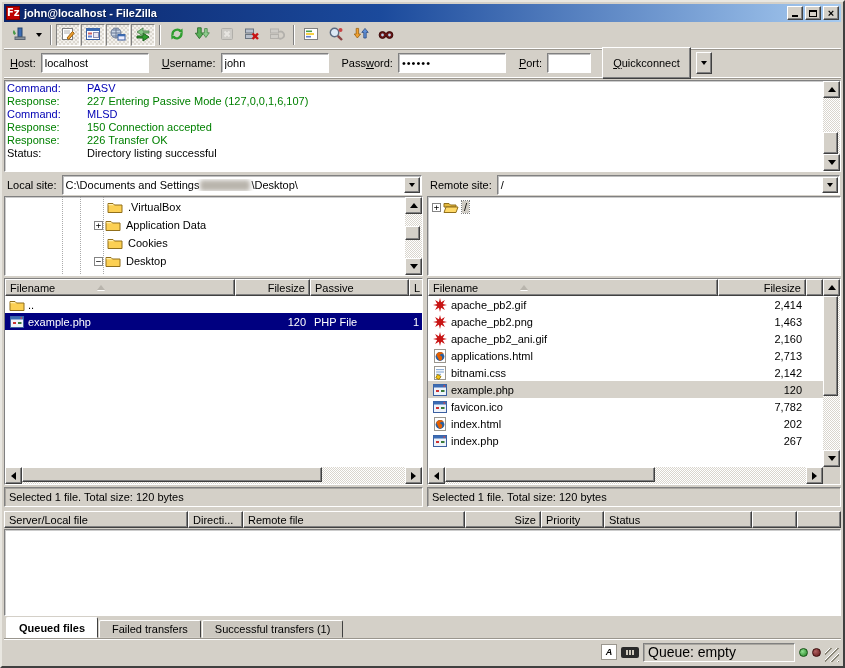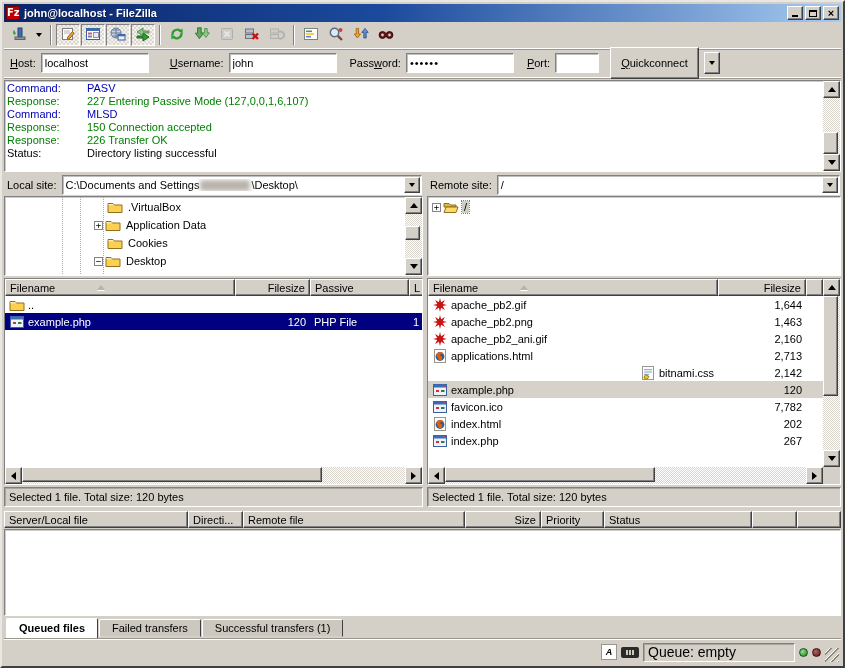--- a/index.html
+++ b/index.html
@@ -96,21 +96,21 @@
   .statusrow { height:20px; margin-top:2px; display:flex; align-items:center; padding:0 4px; font-size:11px; flex:none; background:#d4d0c8; }
   .listgrid { display:flex; flex:1; min-height:0; }
   .listmain { flex:1; display:flex; flex-direction:column; min-width:0; }
 
   
   .queuepanel { margin-top:4px; flex:1; display:flex; flex-direction:column; min-height:0; }
   .queueheader { height:18px; display:flex; flex:none; }
   .queuebody { flex:1; background:#fff; }
 
   
-  .tabsrow { height:23px; flex:none; display:flex; align-items:center; padding:2px 2px 0 2px; gap:1px; border-bottom:1px solid #9a968e; }
+  .tabsrow { height:23px; flex:none; display:flex; align-items:flex-end; padding:2px 2px 0 2px; gap:1px; border-bottom:1px solid #9a968e; }
   .tab { height:18px; padding:2px 12px; font-size:11px; border:1px solid; border-color:#fff #404040 #d4d0c8 #fff; border-radius:2px 2px 0 0; background:#ccc8c0; display:flex; align-items:center; }
   .tab.active { background:#fff; font-weight:bold; height:21px; border-bottom-color:#fff; }
 
   
   .statusbar { height:25px; flex:none; display:flex; align-items:center; justify-content:flex-end; gap:4px; padding:2px 2px 2px 6px; border-top:1px solid #fff; box-shadow:0 -1px 0 #9a968e; }
   .ascii-ind { width:16px; height:16px; background:#fff; border:1px solid #9a968e; font-size:9px; display:flex; align-items:center; justify-content:center; font-style:italic; font-weight:bold; }
   .speed-ind { width:18px; height:11px; background:#2a2a2a; border-radius:2px; display:flex; align-items:center; justify-content:center; gap:1px; }
   .speed-ind i { display:block; width:2px; height:5px; background:#cfc9bd; }
   .queue-field { width:152px; height:19px; display:flex; align-items:center; padding:0 4px; font-size:14px; background:#d4d0c8; }
   .led { width:9px; height:9px; border-radius:50%; }
@@ -245,21 +245,21 @@
             <rect x="6.5" y="7.5" width="3" height="2" fill="#6a1414"></rect>
             <circle cx="4.5" cy="9" r="1.4" fill="#b8d0e8"></circle>
             <circle cx="11.5" cy="9" r="1.4" fill="#b8d0e8"></circle>
           </svg></span>
       </button>
     </div>
 
   <div class="quickbar">
     <span class="qlabel"><span></span><u>H</u><span>ost:</span></span>
     <input class="qinput field" style="width: 108px;" value="localhost">
-    <span class="qlabel" style="margin-left:16px"><span></span><u>U</u><span>sername:</span></span>
+    <span class="qlabel" style="margin-left:8px"><span></span><u>U</u><span>sername:</span></span>
     <input class="qinput field" style="width: 108px;" value="john">
     <span class="qlabel" style="margin-left:8px"><span>Pass</span><u>w</u><span>ord:</span></span>
     <input class="qinput field" style="width: 108px; letter-spacing: 1px;" value="••••••">
     <span class="qlabel" style="margin-left:8px"><span></span><u>P</u><span>ort:</span></span>
     <input class="qinput field" style="width: 44px;" value="">
     <button class="qc-btn raised" style="margin-left:6px"><u>Q</u><span>uickconnect</span></button>
     <span class="qc-dd raised">
         <span class="dd-arrow"></span>
       </span>
   </div>
@@ -463,21 +463,21 @@
               </div>
             <div class="rows" id="remoterows">
                 <div class="lrow">
                   <span class="cell" style="width: 290px;">
                     <span class="ficon"><svg width="16" height="16" viewBox="0 0 16 16">
                         <polygon points="8,1 9.1,5.2 12.9,3.1 10.8,6.9 15,8 10.8,9.1 12.9,12.9 9.1,10.8 8,15 6.9,10.8 3.1,12.9 5.2,9.1 1,8 5.2,6.9 3.1,3.1 6.9,5.2" fill="#c81414"></polygon>
                       </svg></span>
                     <span>apache_pb2.gif</span>
                   </span>
                   <span class="cell right" style="width: 88px;">
-                    <span>1,644</span>
+                    <span>2,414</span>
                   </span>
                 </div>
                 <div class="lrow">
                   <span class="cell" style="width: 290px;">
                     <span class="ficon"><svg width="16" height="16" viewBox="0 0 16 16">
                         <polygon points="8,1 9.1,5.2 12.9,3.1 10.8,6.9 15,8 10.8,9.1 12.9,12.9 9.1,10.8 8,15 6.9,10.8 3.1,12.9 5.2,9.1 1,8 5.2,6.9 3.1,3.1 6.9,5.2" fill="#c81414"></polygon>
                       </svg></span>
                     <span>apache_pb2.png</span>
                   </span>
                   <span class="cell right" style="width: 88px;">
@@ -502,21 +502,21 @@
                         <circle cx="8" cy="8.5" r="4.4" fill="#2b5f9e"></circle>
                         <path d="M4.2 6.5 A4.6 4.6 0 0 1 12 6 C10.5 5.2 8.4 5.8 7.5 7.4 C9.3 7.6 10.3 8.6 10.2 10.2 C10.1 11.7 8.8 12.7 7.2 12.6" fill="#e66000"></path>
                       </svg></span>
                     <span>applications.html</span>
                   </span>
                   <span class="cell right" style="width: 88px;">
                     <span>2,713</span>
                   </span>
                 </div>
                 <div class="lrow">
-                  <span class="cell" style="width: 290px; justify-content: flex-end;">
+                  <span class="cell" style="width: 290px;">
                     <span class="ficon"><svg width="16" height="16" viewBox="0 0 16 16">
                         <rect x="2.5" y="1.5" width="11" height="13" fill="#fff" stroke="#9a968e"></rect>
                         <rect x="4" y="4" width="8" height="1.2" fill="#8fb0d8"></rect>
                         <rect x="4" y="6.4" width="8" height="1.2" fill="#8fb0d8"></rect>
                         <rect x="4" y="8.8" width="5" height="1.2" fill="#8fb0d8"></rect>
                         <path d="M5.5 9.5 L9 11.5 L7 14.5 L3.8 12.8 Z" fill="#f5c518" stroke="#a07f08"></path>
                       </svg></span>
                     <span>bitnami.css</span>
                   </span>
                   <span class="cell right" style="width: 88px;">

